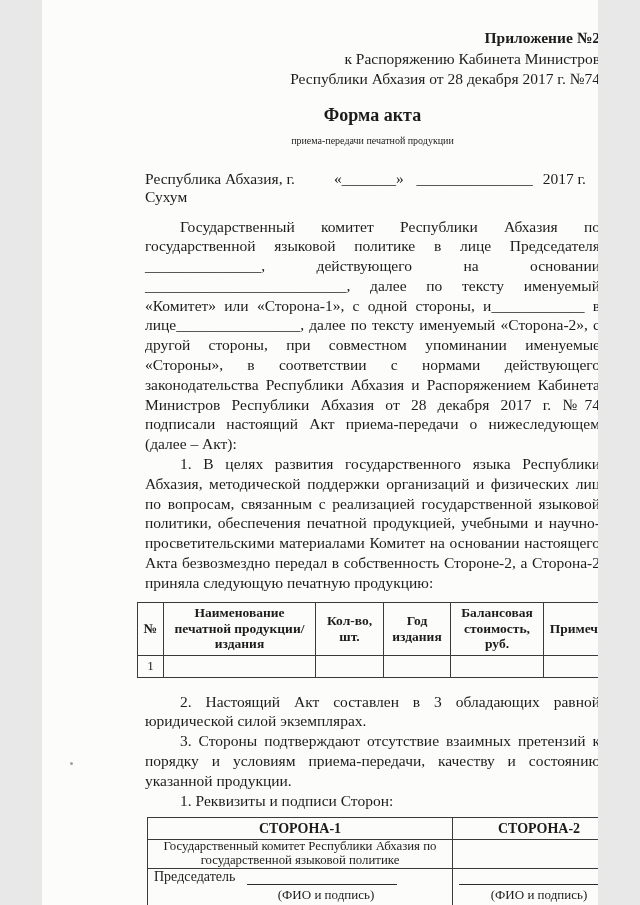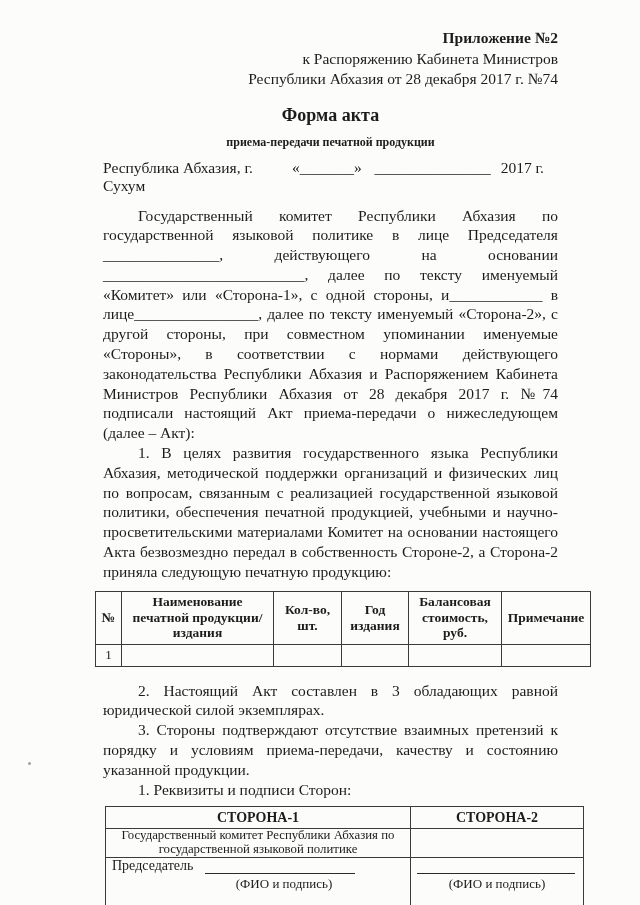--- a/index.html
+++ b/index.html
@@ -1,38 +1,38 @@
 <!DOCTYPE html>
 <html><head>
 <meta charset="utf-8">
 <style>
   html,body { margin:0; padding:0; background:#e8e8e8; }
   .page {
     position:relative;
-    width:640px; height:905px;
+    width:556px; height:905px;
     margin:0 auto;
     background:#fcfcfa;
     font-family:"Liberation Serif", serif;
     color:#1c1c1c;
     overflow:hidden;
     box-sizing:border-box;
   }
   .inner {
     position:absolute;
     left:103px; top:28px;
     width:455px;
   }
   
   .annex { text-align:right; font-size:15.5px; line-height:20.5px; }
   .annex .b { font-weight:bold; }
   
   .doc-title { text-align:center; font-weight:bold; font-size:18px; margin-top:15px; }
-  .doc-title2 { text-align:center; font-weight:bold; font-size:12px; margin-top:9px; }
+  .doc-title2 { text-align:center; font-weight:normal; font-size:10px; margin-top:9px; }
   
-  .place-date { display:flex; margin-top:9px; font-size:15.5px; }
+  .place-date { display:flex; margin-top:24px; font-size:15.5px; }
   .place { flex:1; }
   .date-group { text-align:right; padding-right:14px; white-space:nowrap; }
   .date-group span { letter-spacing:0;text-align:center; }
   .date-month { margin-left:9px; }
   .date-year { margin-left:6px; }
   
   p.para {
     margin:0; text-align:justify; text-indent:35px;
     font-size:15.5px; line-height:19.8px;
   }

